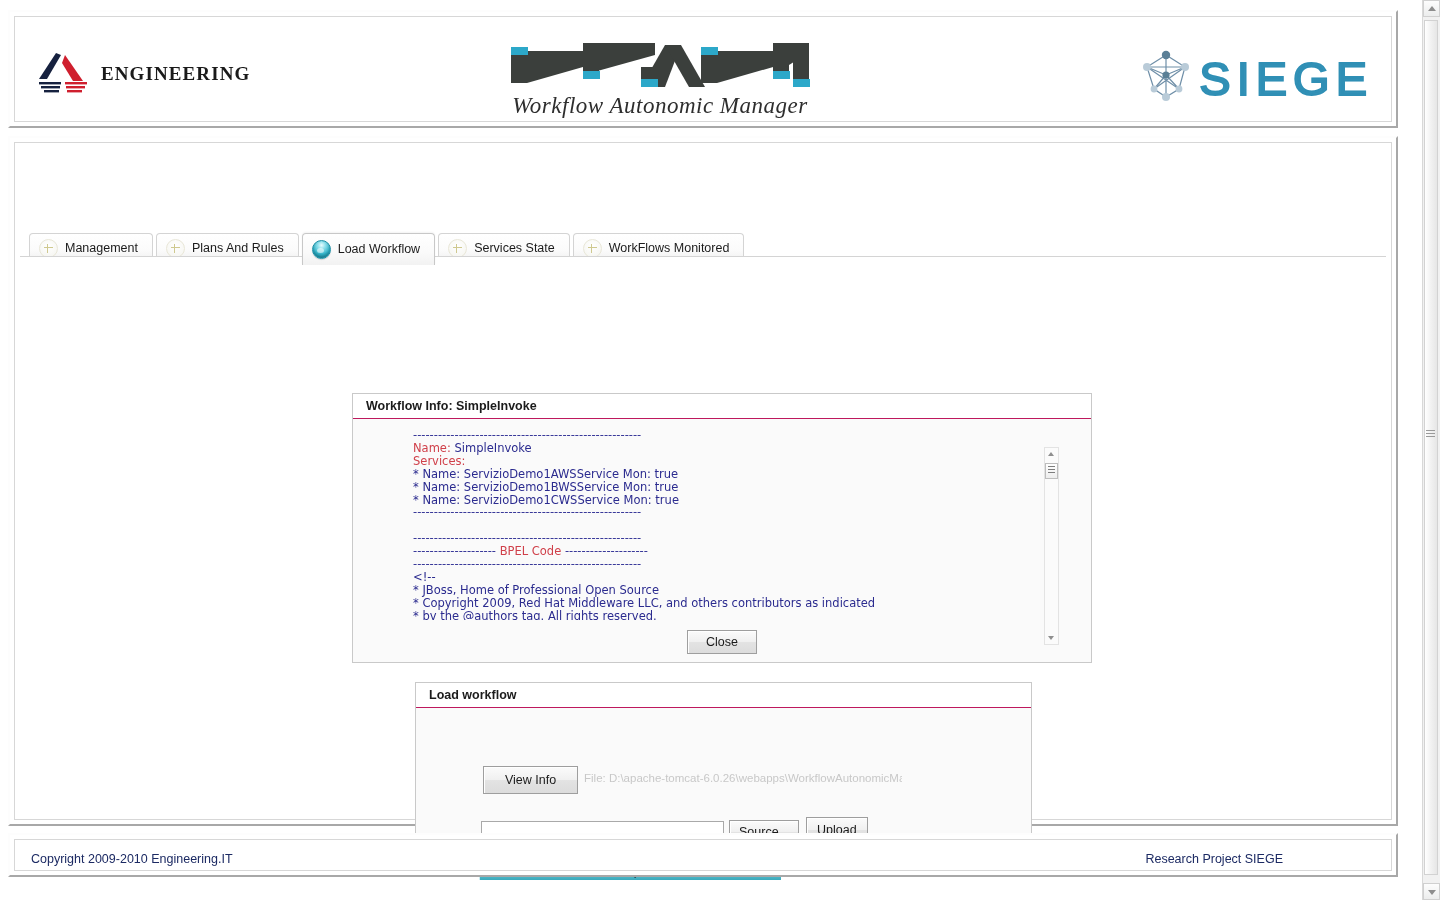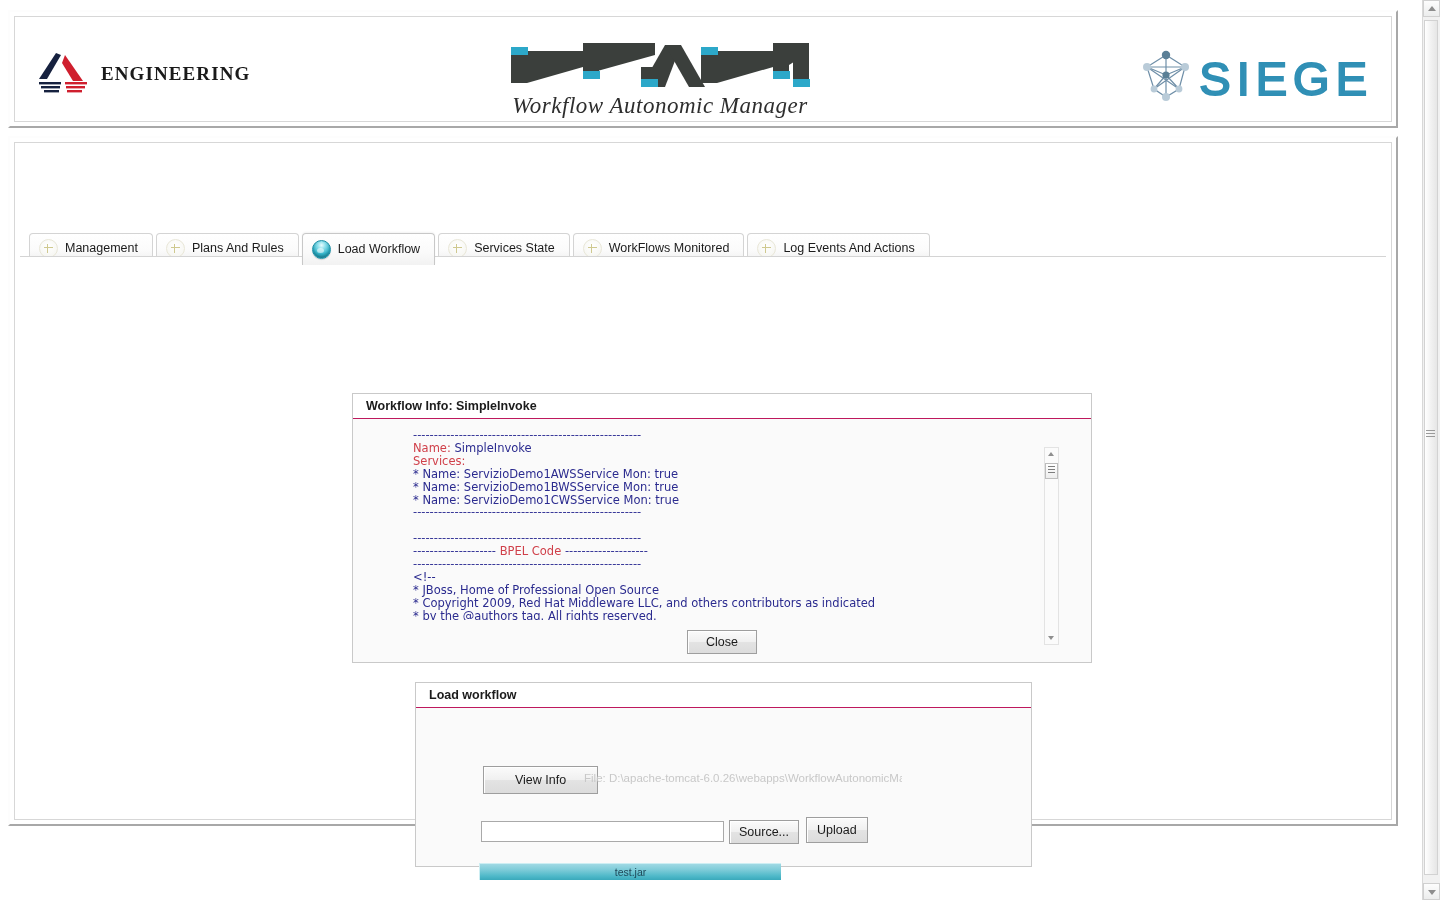--- a/index.html
+++ b/index.html
@@ -200,21 +200,21 @@
     cursor: pointer;
   }
   #close-btn {
     position: absolute; left: 50%; transform: translateX(-50%);
     bottom: 8px; padding: 4px 18px;
   }
 
   
   #load-wf { left: 395px; top: 425px; width: 617px; height: 185px; }
   #view-info-btn {
-    position: absolute; left: 67px; top: 58px; width: 115px; text-align: center;
+    position: absolute; left: 67px; top: 58px; width: 95px; text-align: center;
     padding: 6px 0;
   }
   #file-path {
     position: absolute; left: 168px; top: 60px; width: 318px;
     font-size: 11.5px; color: #c8c8c8; white-space: nowrap; overflow: hidden;
     text-overflow: clip; line-height: 20px;
   }
   #upload-input {
     position: absolute; left: 65px; top: 113px; width: 243px; height: 21px;
     background: #ffffff; border: 1px solid #a9a9a9; box-sizing: border-box;
@@ -345,24 +345,20 @@
           <span class="tab-label">Load Workflow</span>
         </div>
         <div class="tab">
           <span class="tab-ico plus"></span>
           <span class="tab-label">Services State</span>
         </div>
         <div class="tab">
           <span class="tab-ico plus"></span>
           <span class="tab-label">WorkFlows Monitored</span>
         </div>
-        <div class="tab">
-          <span class="tab-ico plus"></span>
-          <span class="tab-label">Log Events And Actions</span>
-        </div>
       </div>
 
       <div id="content">
 
         <div class="box" id="wf-info">
           <div class="box-title">Workflow Info: SimpleInvoke</div>
           <div class="box-body">
 
             <div id="wf-text-wrap">
               <div id="wf-text"><div class="dash">-------------------------------------------------------</div><div><span class="red">Name: </span><span>SimpleInvoke</span></div><div><span class="red">Services:</span></div><div>* Name: ServizioDemo1AWSService Mon: true</div><div>* Name: ServizioDemo1BWSService Mon: true</div><div>* Name: ServizioDemo1CWSService Mon: true</div><div class="dash">-------------------------------------------------------</div><div>&nbsp;</div><div class="dash">-------------------------------------------------------</div><div><span class="dash">--------------------</span><span class="red"> BPEL Code </span><span class="dash">--------------------</span></div><div class="dash">-------------------------------------------------------</div><div>&lt;!--</div><div>* JBoss, Home of Professional Open Source</div><div>* Copyright 2009, Red Hat Middleware LLC, and others contributors as indicated</div><div>* by the @authors tag. All rights reserved.</div></div>
@@ -398,20 +394,26 @@
             <button class="btn" id="upload-btn">Upload</button>
 
             <div id="jar-bar">test.jar</div>
           </div>
         </div>
 
       </div>
     </div>
   </div>
 
+  <div class="frame" id="footer">
+    <div class="frame-inner">
+      <span id="copyright">Copyright 2009-2010 Engineering.IT</span>
+      <span id="research">Research Project SIEGE</span>
+    </div>
+  </div>
 
   <div class="vscroll">
     <div class="arrow up">
         <i></i>
       </div>
     <div class="thumb"></div>
     <div class="grip">
         <b></b>
         <b></b>
         <b></b>

